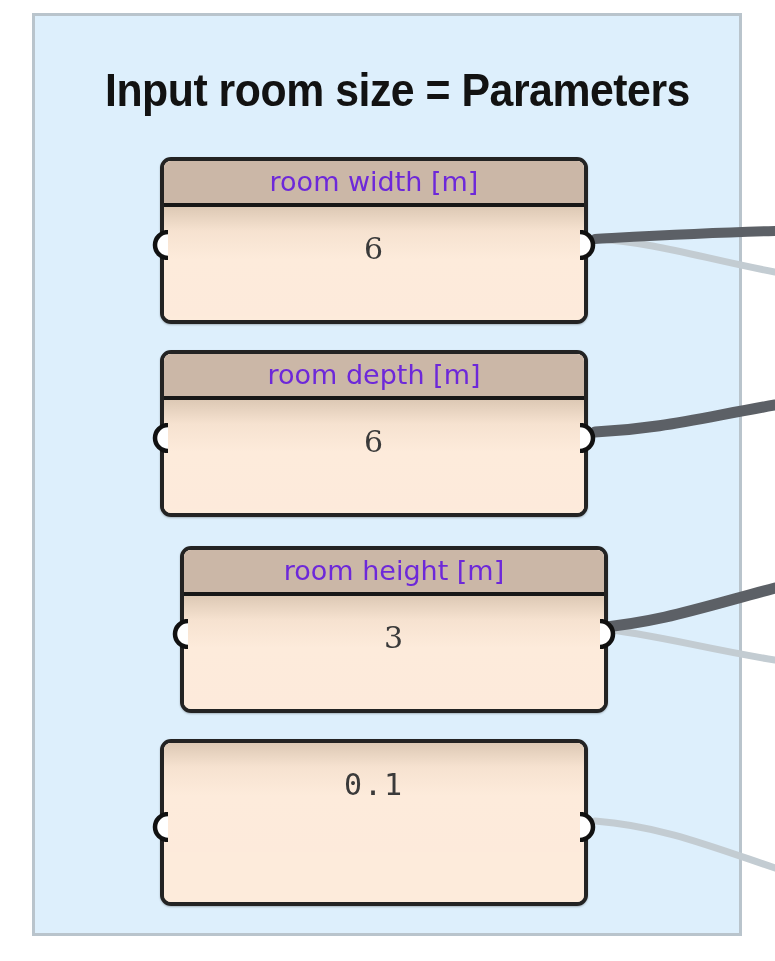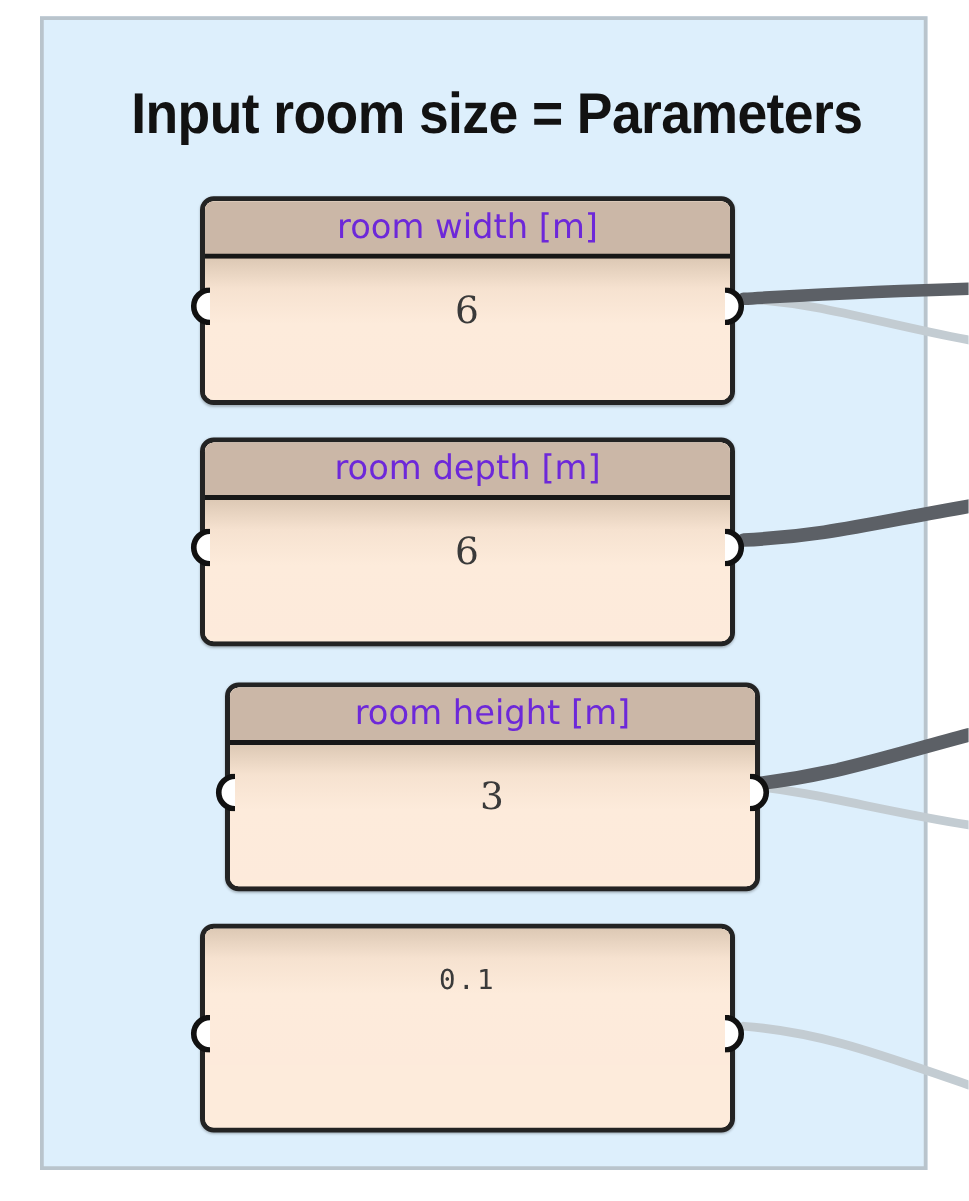--- a/index.html
+++ b/index.html
@@ -113,21 +113,21 @@
   .node-value {
     margin-top: 26px;
     font-family: "DejaVu Serif", serif;
     font-size: 30px;
     line-height: 32px;
     color: #3a3a3a;
     letter-spacing: 1px;
   }
   .node-value.mono {
     font-family: "DejaVu Sans Mono", monospace;
-    font-size: 22px;
+    font-size: 30px;
     letter-spacing: 2px;
   }
 
   
   .port {
     position: absolute;
     width: 19px;
     height: 30px;
     top: 69px;
   }

